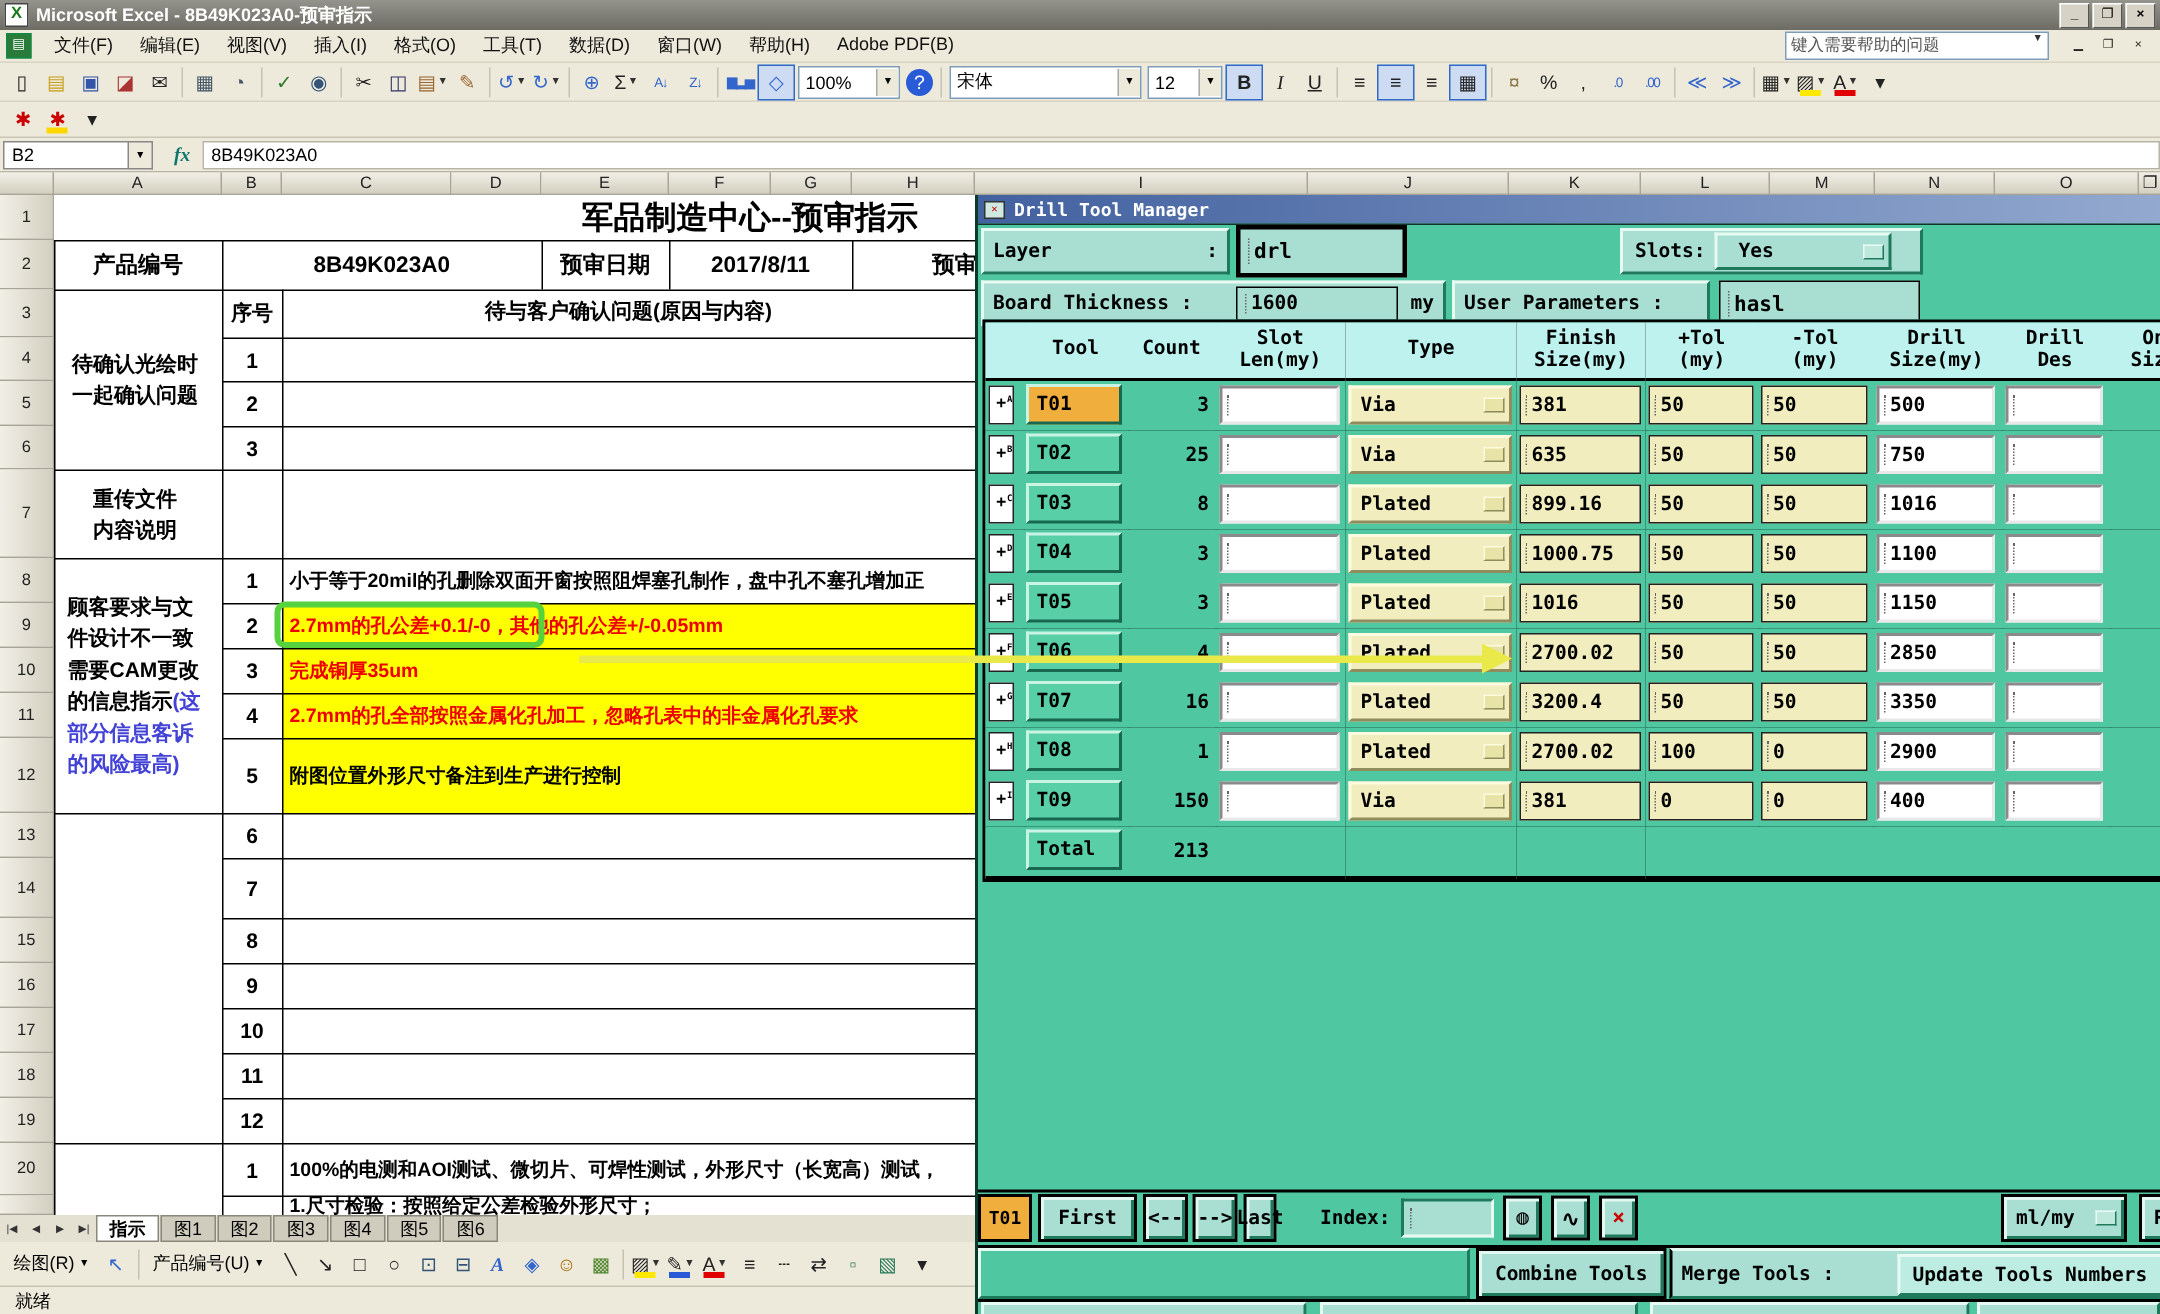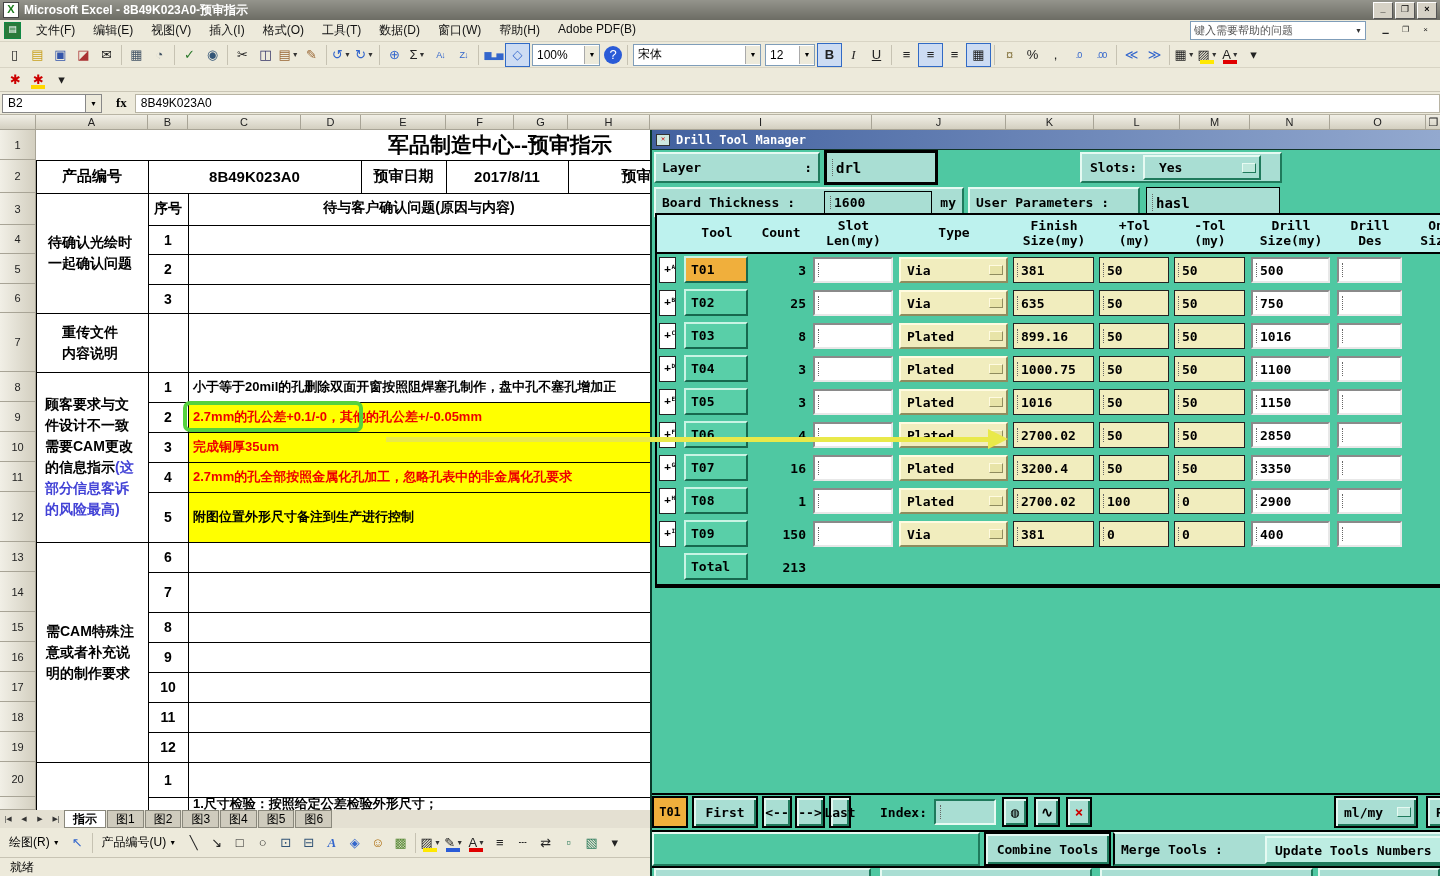--- a/index.html
+++ b/index.html
@@ -13,21 +13,21 @@
            color:#1a7a1a;font-weight:bold;font-size:11px;line-height:12px;text-align:center;flex:none;}
   .winbtns{margin-left:auto;display:flex;padding-right:3px;}
   .winbtn{width:18px;height:15px;background:#D6D2C6;border:1px solid #fff;border-right-color:#555;
           border-bottom-color:#555;font-size:9px;line-height:12px;text-align:center;color:#000;margin-left:2px;font-weight:bold;}
   #menubar{left:0;top:20px;width:1440px;height:22px;background:#EDEADB;display:flex;align-items:center;
            border-bottom:1px solid #D8D4C4;}
   .menuicon{width:15px;height:15px;margin:0 6px 0 4px;background:#2a7a3a;border:1px solid #184;color:#fff;
             font-size:9px;line-height:13px;text-align:center;flex:none;}
   .mitem{padding:2px 9px;font-size:12px;color:#111;white-space:nowrap;}
   .help-box{margin-left:auto;width:168px;height:17px;background:#fff;border:1px solid #7F9DB9;
-            font-size:11px;color:#555;padding:0 3px;display:flex;align-items:center;}
+            font-size:11px;color:#555;padding:0 3px;display:flex;}
   .help-caret{margin-left:auto;font-size:7px;color:#333;}
   .docbtns{display:flex;margin:0 6px 0 8px;}
   .docbtn{width:17px;height:14px;font-size:8px;line-height:12px;text-align:center;color:#222;margin-left:3px;}
   
   #toolbar1{left:0;top:42px;width:1440px;height:26px;background:#EDEADB;display:flex;align-items:center;
             padding-left:3px;border-bottom:1px solid #D8D4C4;}
   #toolbar2{left:0;top:68px;width:1440px;height:24px;background:#EDEADB;display:flex;align-items:center;
             padding-left:4px;border-bottom:1px solid #C9C5B5;}
   .tbi{width:23px;height:22px;display:flex;align-items:center;justify-content:center;font-size:13px;
        color:#222;position:relative;flex:none;}
@@ -41,21 +41,21 @@
              font-size:7px;display:flex;align-items:center;justify-content:center;}
   .fb{font-weight:bold}.fi{font-style:italic;font-family:"Liberation Serif",serif}.fu{text-decoration:underline}
   .tiny{font-size:9px;letter-spacing:-1px}
   
   #formulabar{left:0;top:92px;width:1440px;height:23px;background:#EDEADB;display:flex;align-items:center;
               border-bottom:1px solid #B8B4A4;}
   .namebox{width:84px;height:19px;background:#fff;border:1px solid #888;font-size:12px;padding:1px 5px;
            margin-left:2px;box-sizing:border-box;}
   .namedrop{width:16px;height:19px;background:#EDEADB;border:1px solid #888;border-left:none;font-size:7px;
             display:flex;align-items:center;justify-content:center;box-sizing:border-box;}
-  .fx{font-family:"Liberation Serif",serif;font-weight:bold;margin:0 8px 0 14px;font-size:13px;color:#000000;}
+  .fx{font-style:italic;font-family:"Liberation Serif",serif;font-weight:bold;margin:0 8px 0 14px;font-size:13px;color:#0f766e;}
   .fvalue{flex:1;height:19px;background:#fff;border:1px solid #B8B4A4;font-size:12px;padding:1px 5px;box-sizing:border-box;}
   #colheaders{left:0;top:115px;width:1440px;height:15px;display:flex;font-size:11px;color:#222;}
   .chcell{height:15px;border-right:1px solid #A8A496;border-bottom:1px solid #A8A496;flex:none;
           background:linear-gradient(#F1EFE6,#D3CFC0);text-align:center;line-height:14px;box-sizing:border-box;}
   
   #sheet{left:0;top:130px;width:1440px;height:680px;background:#fff;overflow:hidden;}
   .rh{position:absolute;left:0;width:36px;background:linear-gradient(90deg,#F1EFE6,#D3CFC0);
       border-right:1px solid #A8A496;border-bottom:1px solid #A8A496;font-size:11px;display:flex;
       align-items:center;justify-content:center;color:#222;box-sizing:border-box;}
   .scell{position:absolute;font-weight:bold;color:#000;overflow:hidden;display:flex;align-items:center;box-sizing:border-box;}
@@ -396,23 +396,20 @@
       <div class="scell cen" style="left: 188px; top: 62px; width: 462px; height: 32px; font-size: 14px;">待与客户确认问题(原因与内容)</div>
       <div class="scell glab" style="left: 36px; top: 183px; width: 112px; height: 59px;">
         <div style="width: 60px; text-align: left;">重传文件内容说明</div>
       </div>
       <div class="scell glab" style="left: 36px; top: 63px; width: 112px; height: 120px;">
         <div style="width: 88px;">待确认光绘时一起确认问题</div>
       </div>
       <div class="scell glab" style="left: 36px; top: 242px; width: 112px; height: 170px;">
         <div style="width: 94px; text-align: left;"><span>顾客要求与文件设计不一致需要CAM更改的信息指示</span><span class="bluetx">(这部分信息客诉的风险最高)</span></div>
       </div>
-      <div class="scell glab" style="left: 36px; top: 412px; width: 112px; height: 220px;">
-        <div style="width: 92px; text-align: left;">需CAM特殊注意或者补充说明的制作要求</div>
-      </div>
       <div class="scell cen" style="left: 148px; top: 95px; width: 40px; height: 29px; font-size: 14px;">1</div>
       <div class="scell" style="left: 188px; top: 95px; width: 532px; height: 29px; font-size: 13px; padding-left: 5px; white-space: nowrap;"></div>
       <div class="scell cen" style="left: 148px; top: 124px; width: 40px; height: 30px; font-size: 14px;">2</div>
       <div class="scell" style="left: 188px; top: 124px; width: 532px; height: 30px; font-size: 13px; padding-left: 5px; white-space: nowrap;"></div>
       <div class="scell cen" style="left: 148px; top: 154px; width: 40px; height: 29px; font-size: 14px;">3</div>
       <div class="scell" style="left: 188px; top: 154px; width: 532px; height: 29px; font-size: 13px; padding-left: 5px; white-space: nowrap;"></div>
       <div class="scell cen" style="left: 148px; top: 242px; width: 40px; height: 30px; font-size: 14px;">1</div>
       <div class="scell" style="left: 188px; top: 242px; width: 532px; height: 30px; font-size: 13px; padding-left: 5px; white-space: nowrap;">小于等于20mil的孔删除双面开窗按照阻焊塞孔制作，盘中孔不塞孔增加正</div>
       <div class="scell cen" style="left: 148px; top: 272px; width: 40px; height: 30px; font-size: 14px;">2</div>
       <div class="scell ylw redtx" style="left: 188px; top: 272px; width: 532px; height: 30px; font-size: 13px; padding-left: 5px; white-space: nowrap;">2.7mm的孔公差+0.1/-0，其他的孔公差+/-0.05mm</div>
@@ -430,20 +427,21 @@
       <div class="scell" style="left: 188px; top: 482px; width: 532px; height: 30px; font-size: 13px; padding-left: 5px; white-space: nowrap;"></div>
       <div class="scell cen" style="left: 148px; top: 512px; width: 40px; height: 30px; font-size: 14px;">9</div>
       <div class="scell" style="left: 188px; top: 512px; width: 532px; height: 30px; font-size: 13px; padding-left: 5px; white-space: nowrap;"></div>
       <div class="scell cen" style="left: 148px; top: 542px; width: 40px; height: 30px; font-size: 14px;">10</div>
       <div class="scell" style="left: 188px; top: 542px; width: 532px; height: 30px; font-size: 13px; padding-left: 5px; white-space: nowrap;"></div>
       <div class="scell cen" style="left: 148px; top: 572px; width: 40px; height: 30px; font-size: 14px;">11</div>
       <div class="scell" style="left: 188px; top: 572px; width: 532px; height: 30px; font-size: 13px; padding-left: 5px; white-space: nowrap;"></div>
       <div class="scell cen" style="left: 148px; top: 602px; width: 40px; height: 30px; font-size: 14px;">12</div>
       <div class="scell" style="left: 188px; top: 602px; width: 532px; height: 30px; font-size: 13px; padding-left: 5px; white-space: nowrap;"></div>
       <div class="scell cen" style="left: 148px; top: 632px; width: 40px; height: 35px; font-size: 14px;">1</div>
+      <div class="scell" style="left: 188px; top: 632px; width: 532px; height: 35px; font-size: 13px; padding-left: 5px; white-space: nowrap;">100%的电测和AOI测试、微切片、可焊性测试，外形尺寸（长宽高）测试，</div>
       <div class="scell cen" style="left: 148px; top: 667px; width: 40px; height: 13px; font-size: 14px;"></div>
       <div class="scell" style="left: 188px; top: 667px; width: 532px; height: 13px; font-size: 13px; padding-left: 5px; white-space: nowrap;">1.尺寸检验：按照给定公差检验外形尺寸；</div>
       <div class="hline" style="top: 30px; left: 36px; width: 684px;"></div>
       <div class="hline" style="top: 63px; left: 36px; width: 684px;"></div>
       <div class="hline" style="top: 95px; left: 148px; width: 572px;"></div>
       <div class="hline" style="top: 124px; left: 148px; width: 572px;"></div>
       <div class="hline" style="top: 154px; left: 148px; width: 572px;"></div>
       <div class="hline" style="top: 183px; left: 36px; width: 684px;"></div>
       <div class="hline" style="top: 242px; left: 36px; width: 684px;"></div>
       <div class="hline" style="top: 272px; left: 148px; width: 572px;"></div>

